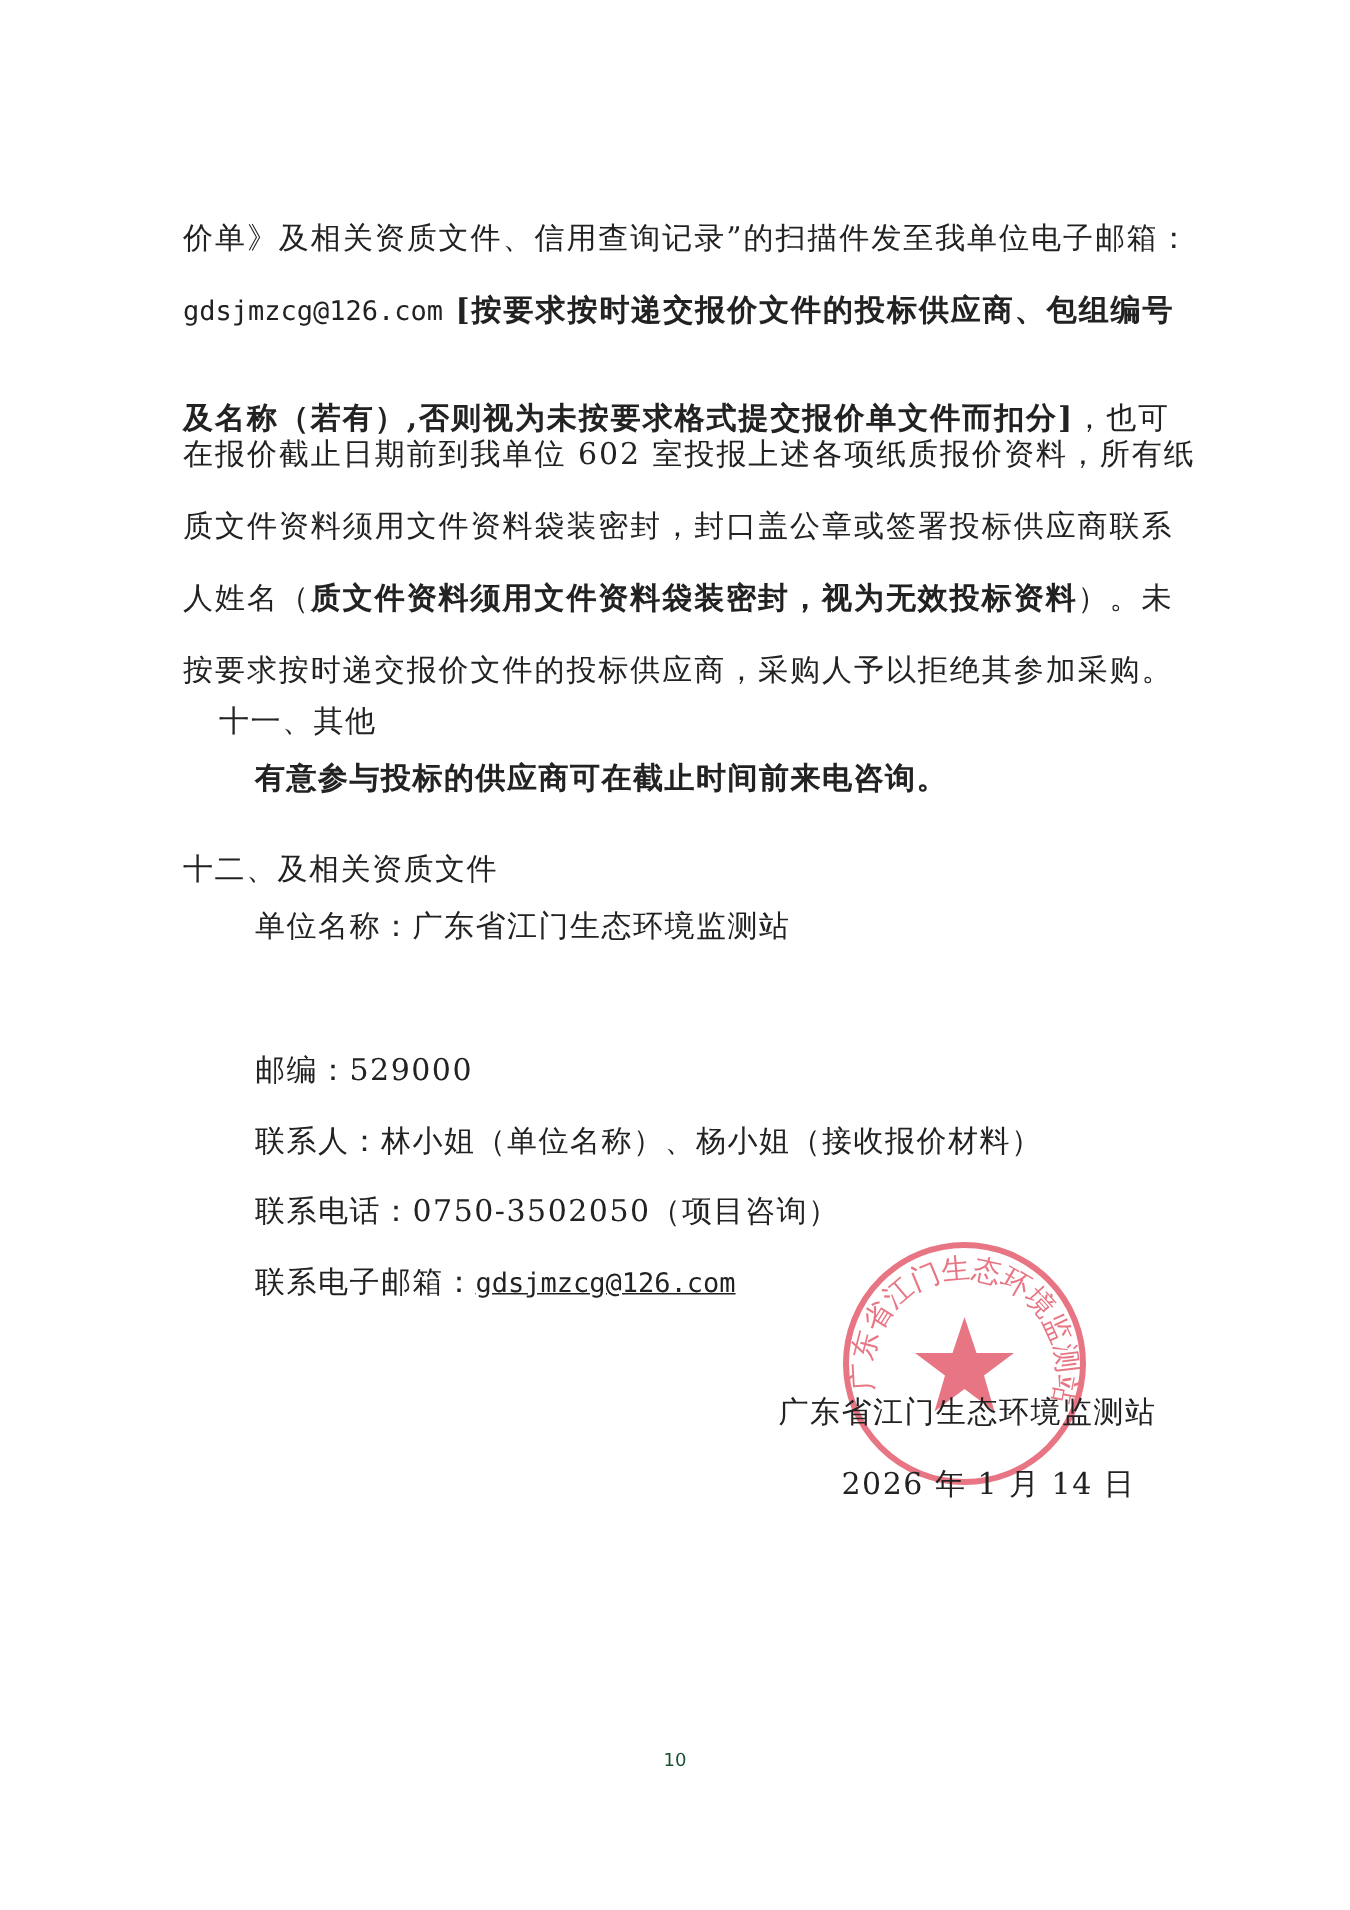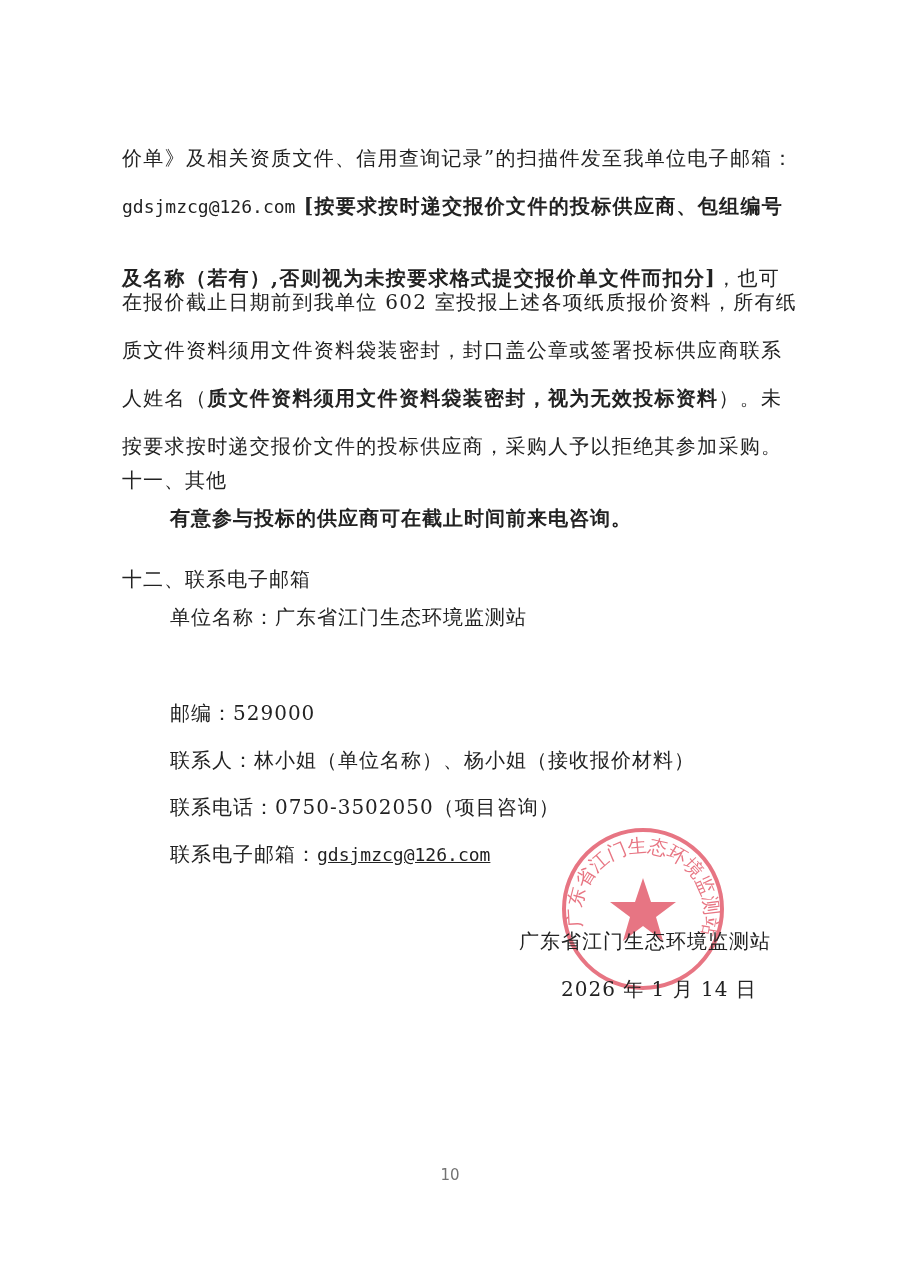--- a/index.html
+++ b/index.html
@@ -11,42 +11,42 @@
   .line {
     position: absolute; left: 122px; width: 660px; font-size: 20px; line-height: 28px;
     white-space: nowrap; letter-spacing: 1.3px; text-align: justify;
   }
   .bold { font-weight: bold; }
   .heading { position: absolute; left: 122px; font-size: 20px; line-height: 28px; letter-spacing: 1px; }
   .indent { position: absolute; left: 170px; font-size: 20px; line-height: 28px; letter-spacing: 1px; white-space: nowrap; }
   .mono { font-family: "DejaVu Sans Mono", "Liberation Mono", monospace; font-size: 18px; letter-spacing: 0; }
   .link { text-decoration: underline; }
   .sig { position: absolute; font-size: 20px; line-height: 28px; letter-spacing: 1px; white-space: nowrap; }
-  .pagenum { position: absolute; left: 440px; top: 1166px; font-family: "DejaVu Sans", sans-serif; font-size: 15px; color: #737373; width: 20px; text-align: center; }
+  .pagenum { position: absolute; left: 440px; top: 1166px; font-family: "DejaVu Sans", sans-serif; font-size: 12px; color: #14532d; width: 20px; text-align: center; }
   .seal { position: absolute; left: 560px; top: 826px; width: 166px; height: 166px; opacity: 0.75; }
 </style>
 </head>
 <body>
 
 <div class="page">
 
   <div id="para">
       <div class="line" style="top: 144px;"><span>价单》及相关资质文件、信用查询记录”的扫描件发至我单位电子邮箱：</span></div>
       <div class="line" style="top: 192px;"><span class="mono">gdsjmzcg@126.com</span><span class="bold"> [按要求按时递交报价文件的投标供应商、包组编号</span></div>
       <div class="line" style="top: 240px; margin-top: 24px;"><span class="bold">及名称（若有）,否则视为未按要求格式提交报价单文件而扣分]</span><span>，也可</span></div>
       <div class="line" style="top: 288px;"><span>在报价截止日期前到我单位 602 室投报上述各项纸质报价资料，所有纸</span></div>
       <div class="line" style="top: 336px;"><span>质文件资料须用文件资料袋装密封，封口盖公章或签署投标供应商联系</span></div>
       <div class="line" style="top: 384px;"><span>人姓名（</span><span class="bold">质文件资料须用文件资料袋装密封，视为无效投标资料</span><span>）。未</span></div>
       <div class="line" style="top: 432px;"><span>按要求按时递交报价文件的投标供应商，采购人予以拒绝其参加采购。</span></div>
     </div>
 
-  <div class="heading" style="top:466px;">十一、其他</div>
+  <div class="heading" style="top:466px;margin-left:24px;">十一、其他</div>
   <div class="indent bold" style="top:504px;">有意参与投标的供应商可在截止时间前来电咨询。</div>
 
-  <div class="heading" style="top:565px;">十二、联系电子邮箱</div>
+  <div class="heading" style="top:565px;">十二、及相关资质文件</div>
   <div class="indent" style="top:603px;">单位名称：广东省江门生态环境监测站</div>
   <div class="indent" style="top:699px;">邮编：529000</div>
   <div class="indent" style="top:746px;">联系人：林小姐（单位名称）、杨小姐（接收报价材料）</div>
   <div class="indent" style="top:793px;">联系电话：0750-3502050（项目咨询）</div>
   <div class="indent" style="top:840px;">
     <span>联系电子邮箱：</span><span class="mono link">gdsjmzcg@126.com</span>
   </div>
 
   <svg class="seal" viewBox="0 0 166 166">
     <circle cx="83" cy="83" r="79" fill="none" stroke="#e0485a" stroke-width="4"></circle>

